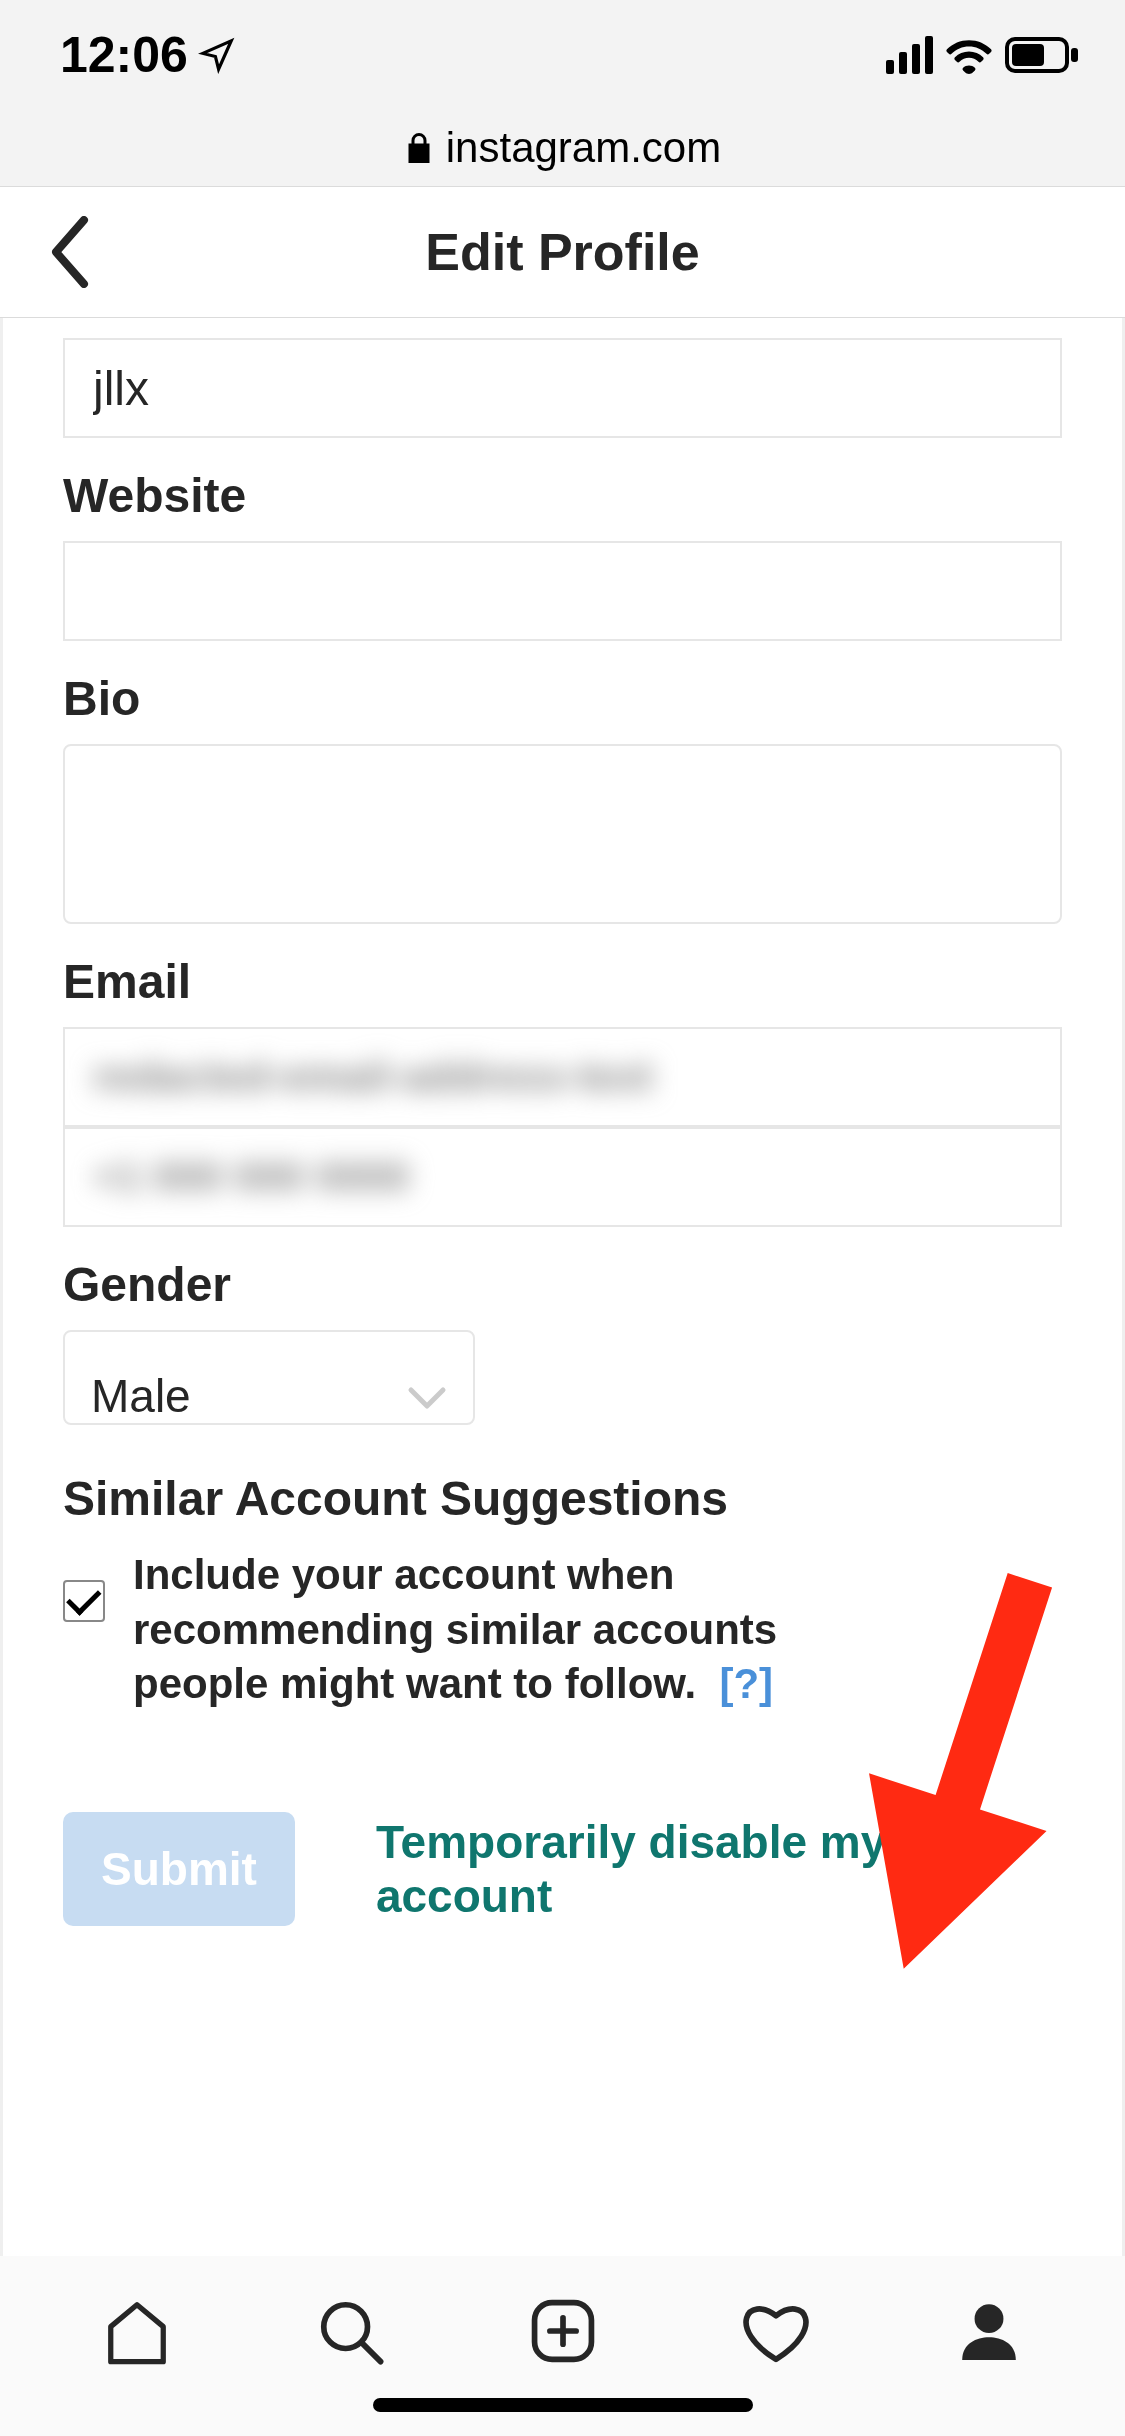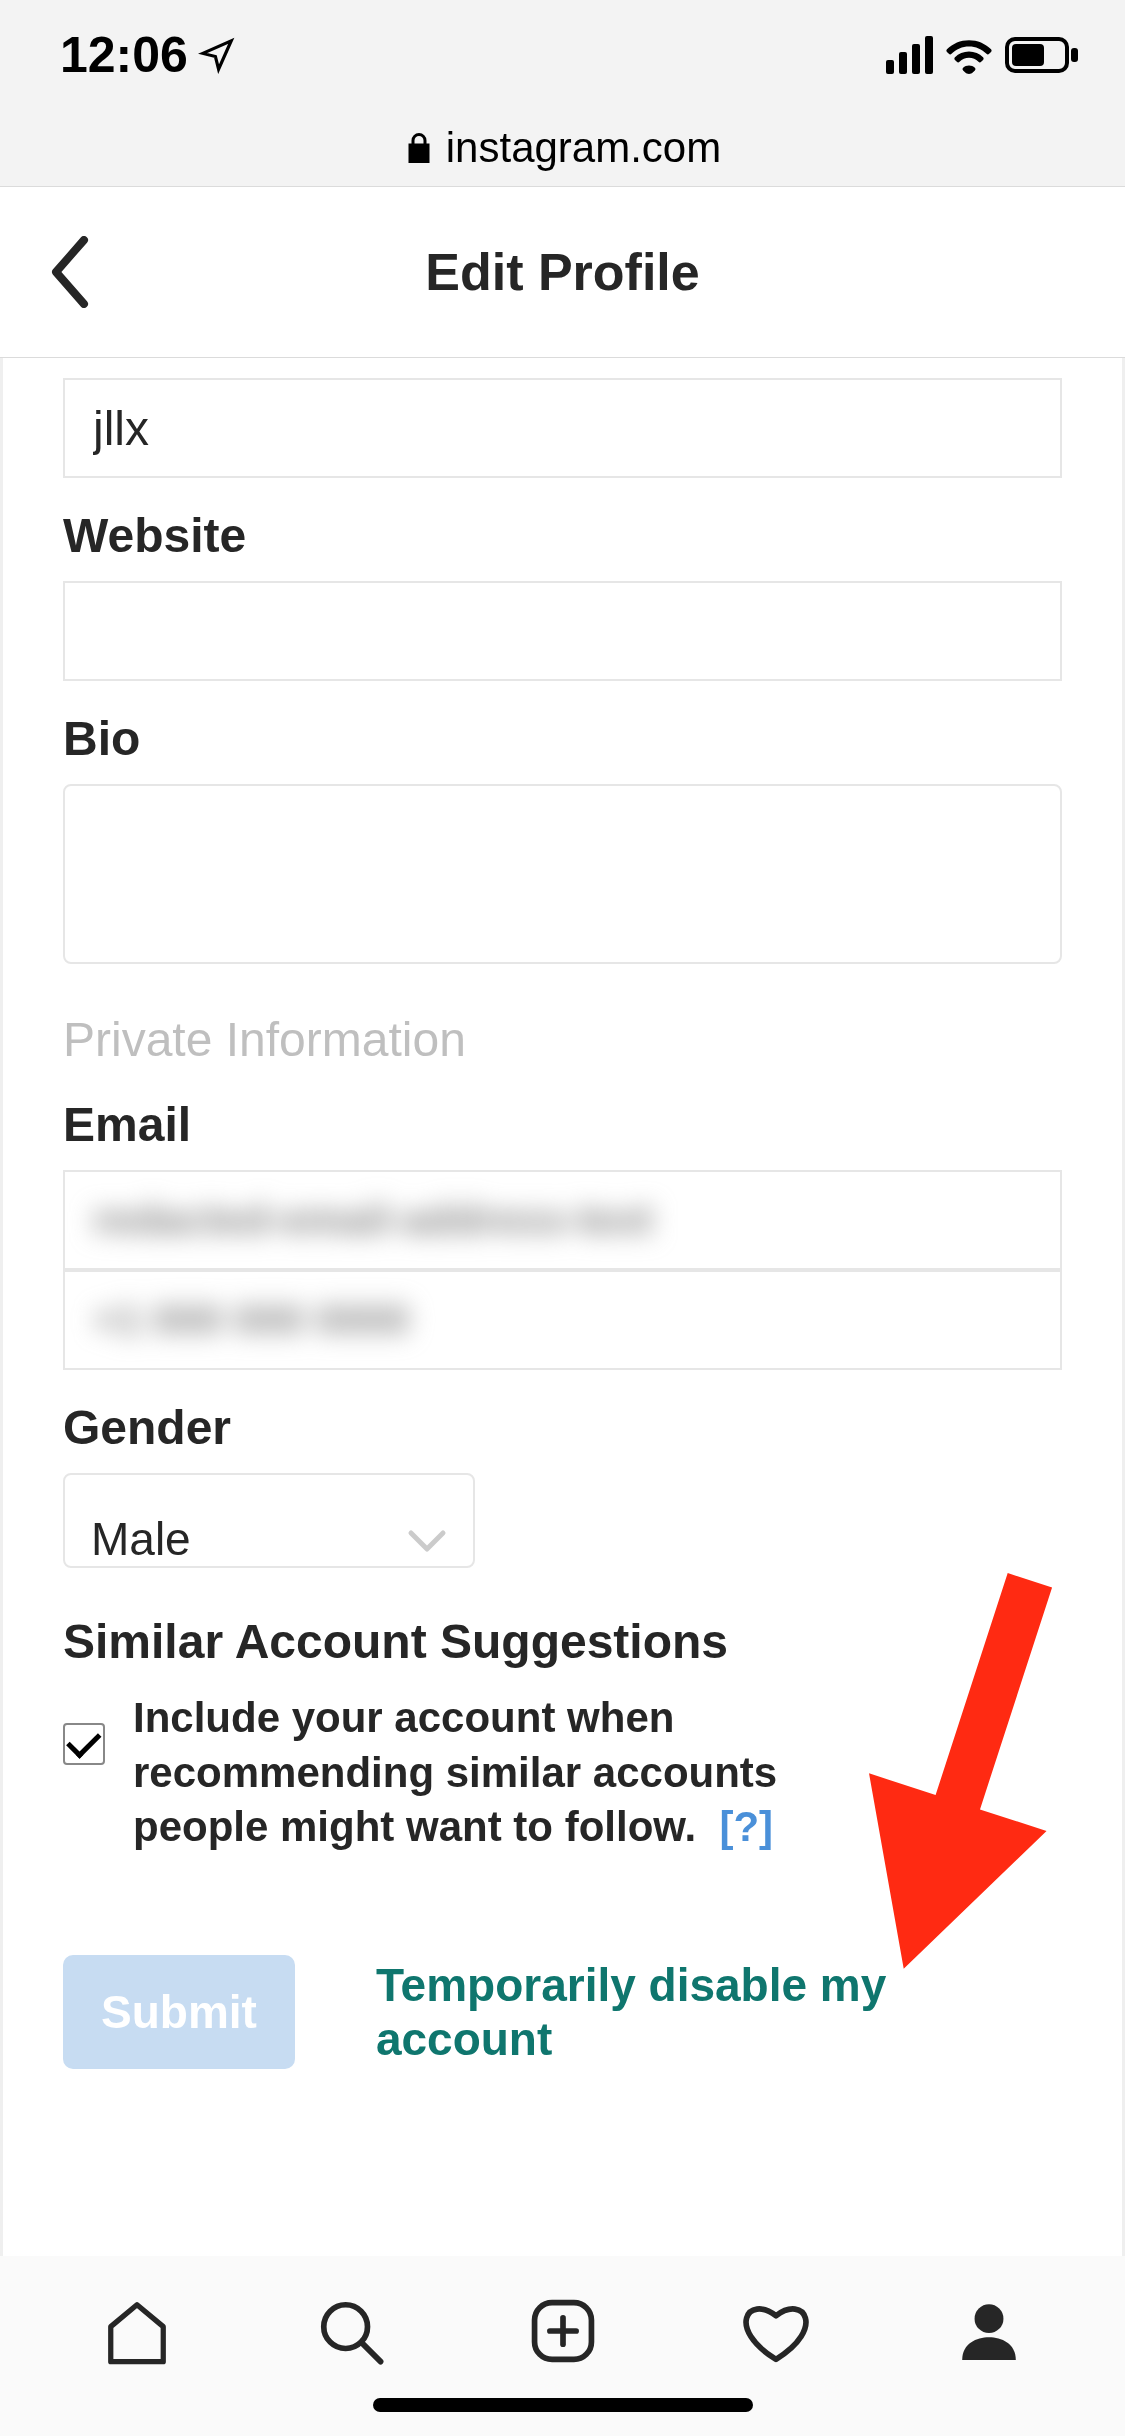--- a/index.html
+++ b/index.html
@@ -14,21 +14,21 @@
   .signal-bars span:nth-child(1){height:14px;}
   .signal-bars span:nth-child(2){height:22px;}
   .signal-bars span:nth-child(3){height:30px;}
   .signal-bars span:nth-child(4){height:38px;}
   .wifi-icon svg, .battery-icon svg, .loc-icon svg { display:block; }
   
   .url-bar { height: 76px; display:flex; align-items:center; justify-content:center; gap:12px; font-size:42px; color:#111; }
   .url-bar svg { display:block; }
   .url-text { color:#000; }
   
-  .nav-header { background:#fff; border-top:1px solid #dbdbdb; border-bottom:1px solid #dbdbdb; height:172px; display:flex; align-items:center; position:relative; }
+  .nav-header { background:#fff; border-top:1px solid #dbdbdb; border-bottom:1px solid #dbdbdb; height:132px; display:flex; align-items:center; position:relative; }
   .back-btn { position:absolute; left:40px; top:50%; transform:translateY(-50%); width:60px; height:60px; display:flex; align-items:center; justify-content:center; }
   .nav-title { flex:1; text-align:center; font-size:52px; font-weight:700; color:#262626; }
   
   .content-wrap { flex:1; background:#fff; padding: 20px 60px 60px 60px; border:3px solid #efefef; border-top:none; border-bottom:none;}
   .label { font-size:48px; font-weight:700; color:#262626; margin:30px 0 18px 0; }
   .input { width:100%; background:#fff; border:2px solid #e6e6e6; border-radius:0; height:100px; padding:0 28px; font-size:48px; color:#262626; outline:none; }
   .textarea { width:100%; background:#fff; border:2px solid #e6e6e6; border-radius:8px; height:180px; padding:20px 28px; font-size:48px; color:#262626; outline:none; resize:none; display:block;}
   .section-heading { font-size:48px; font-weight:400; color:#bfbfbf; margin:48px 0 10px 0; }
   .blur-text { filter: blur(12px); color:#888; font-weight:700; font-size:42px; }
   .select { width:412px; height:95px; border:2px solid #e6e6e6; border-radius:8px; display:flex; align-items:flex-end; justify-content:space-between; padding:0 26px; font-size:46px; color:#262626; background:#fff; }
@@ -106,21 +106,20 @@
   <div class="content-wrap">
 
     <input class="input" value="jllx" style="">
 
     <div class="label">Website</div>
     <input class="input" value="" style="">
 
     <div class="label">Bio</div>
     <textarea class="textarea" style=""></textarea>
 
-    <div class="section-heading">Private Information</div>
 
     <div class="label">Email</div>
     <div class="input" style="display:flex;align-items:center;">
       <span class="blur-text">redacted-email-address-text</span>
     </div>
 
     <div class="input" style="display:flex;align-items:center;">
       <span class="blur-text">+1 000 000 0000</span>
     </div>
 

